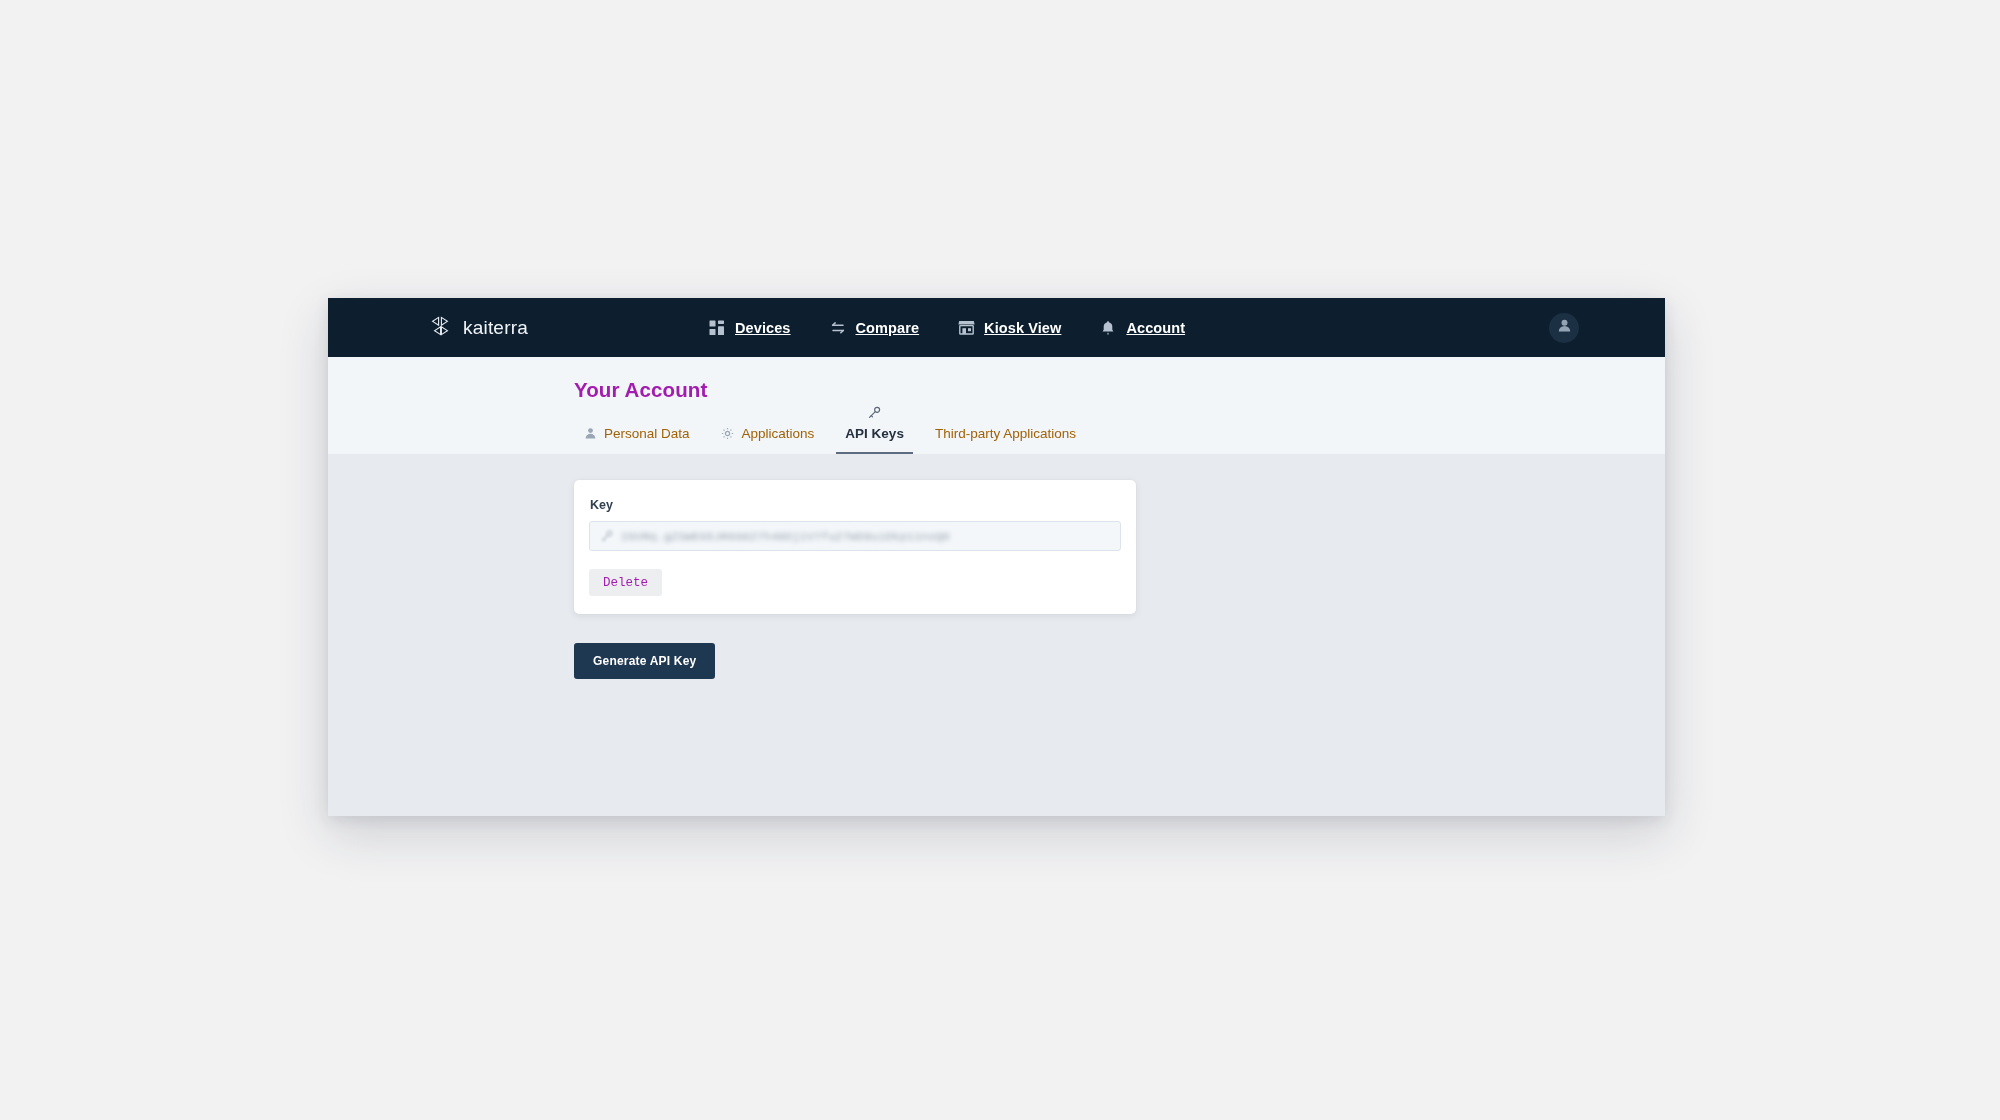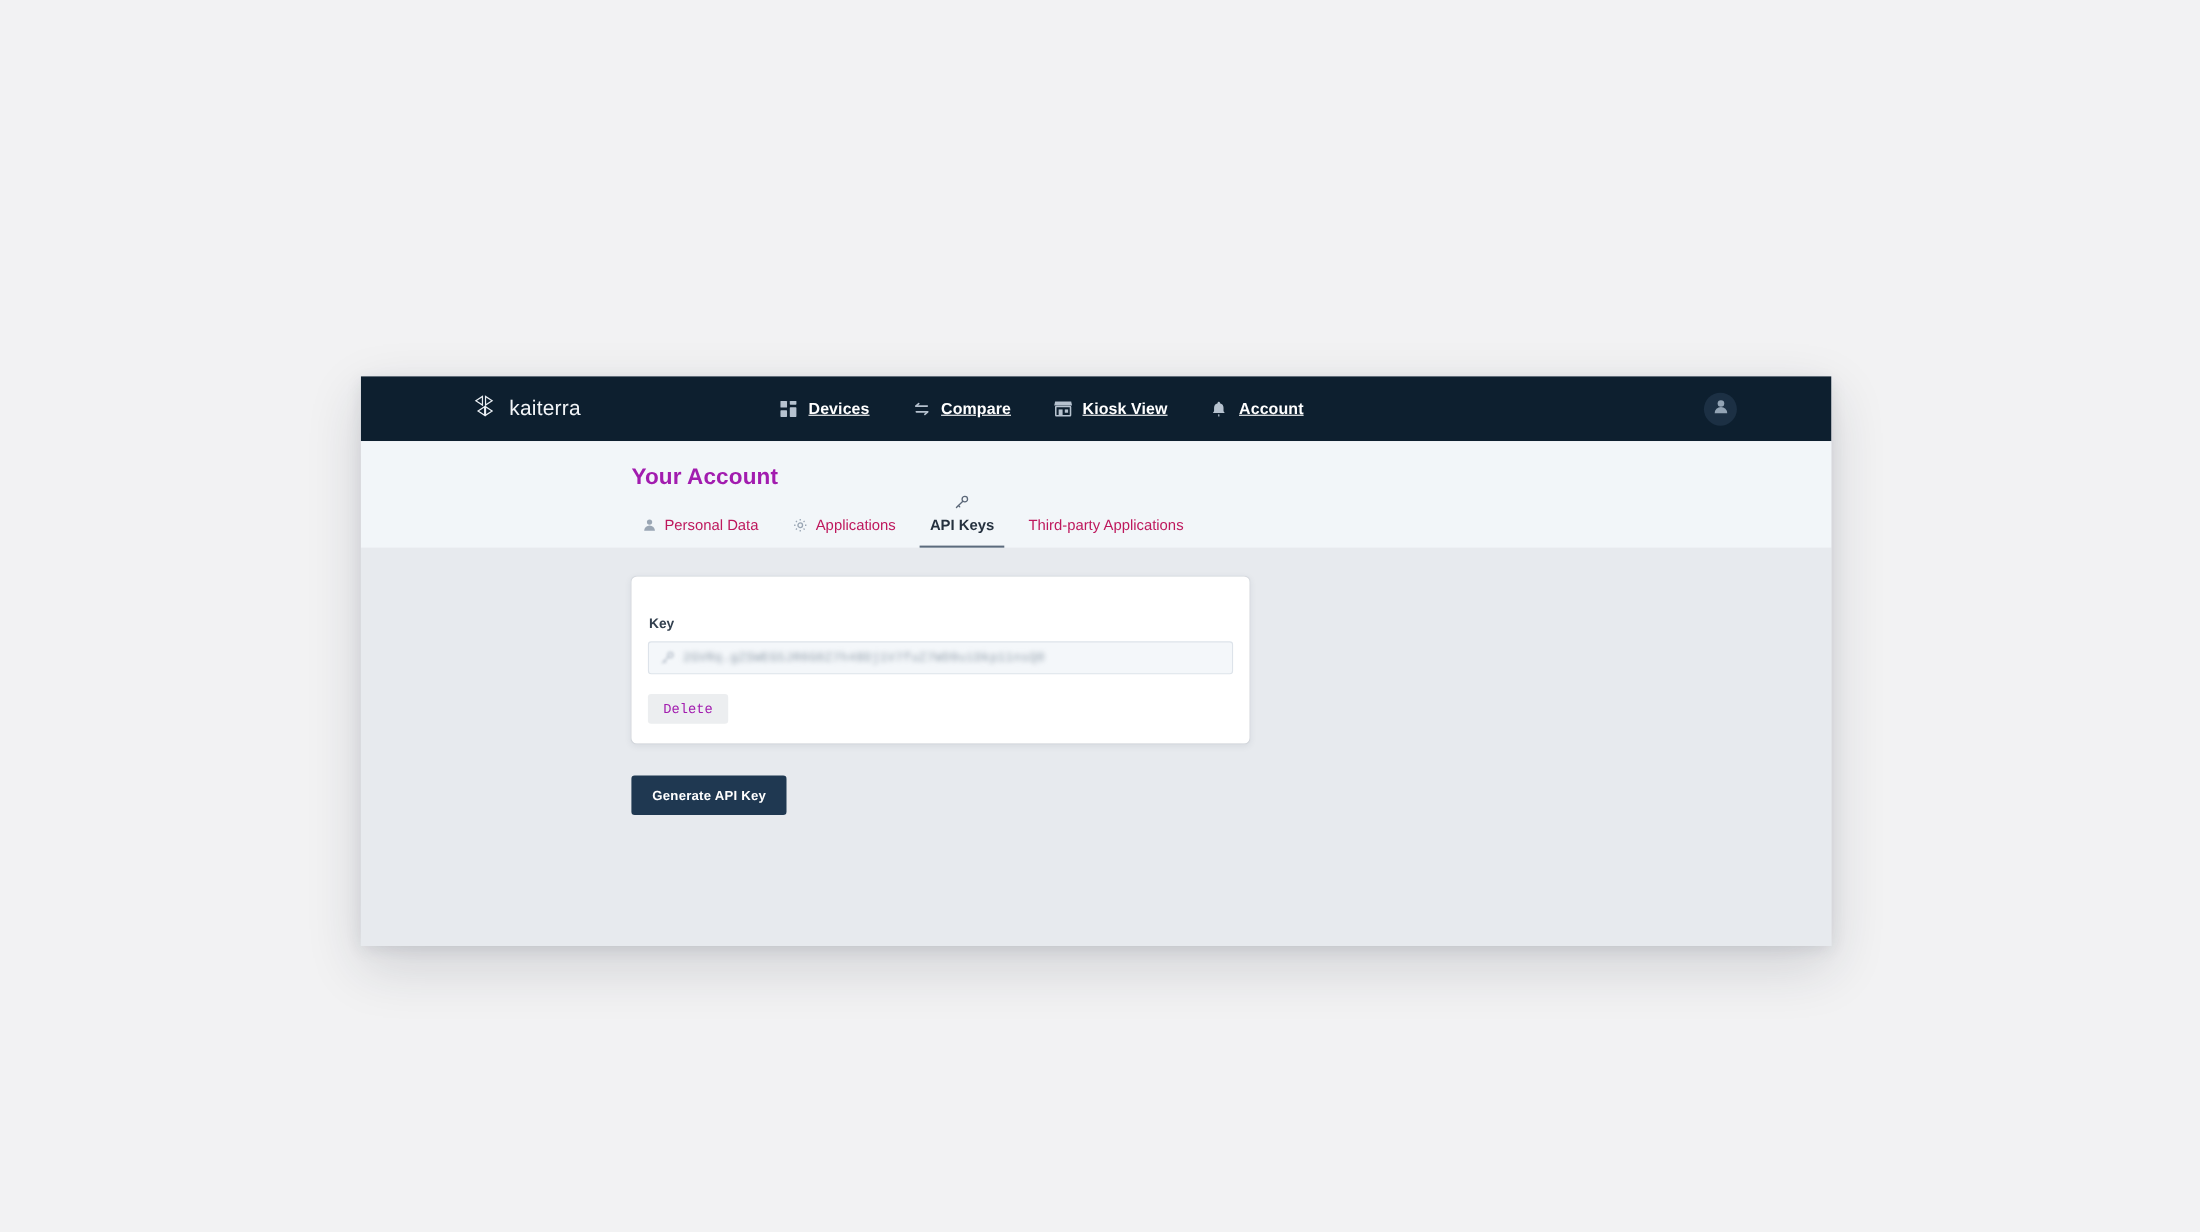--- a/index.html
+++ b/index.html
@@ -10,21 +10,20 @@
     background: #f2f2f3;
     font-family: "Liberation Sans", sans-serif;
     overflow: hidden;
   }
 
   #stage {
     position: relative;
     width: 2000px;
     height: 996px;
     background: #f2f2f3;
-    margin-top: 44px;
   }
 
   
   .app-window {
     position: absolute;
     left: 328px;
     top: 298px;
     width: 1337px;
     height: 518px;
     background: #e7eaee;
@@ -137,21 +136,21 @@
   .tab .tab-ico {
     display: flex;
     align-items: center;
     justify-content: center;
     width: 14px;
     height: 14px;
     color: #9aa6b4;
   }
   .tab-label {
     font-size: 13.5px;
-    color: #be185d;
+    color: #a16207;
     white-space: nowrap;
   }
   .tab.active { border-bottom-color: #5c6b7d; flex-direction: column; }
   .tab.active .tab-label { font-weight: 700; color: #25313f; }
   .tab.active .tab-ico { color: #5b6778; }
 
   
   .content {
     position: relative;
     height: 362px;
@@ -159,21 +158,21 @@
     padding-left: 246px;
     padding-top: 26px;
   }
 
   .key-card {
     width: 562px;
     background: #ffffff;
     border-radius: 5px;
     box-shadow: 0 2px 7px rgba(40,55,75,0.09),
                 0 0 1px rgba(40,55,75,0.12);
-    padding: 36px 15px 18px 15px;
+    padding: 18px 15px 18px 15px;
   }
 
   .field-label {
     font-size: 12.5px;
     font-weight: 700;
     color: #33404f;
     margin-bottom: 9px;
     margin-left: 1px;
   }
 

